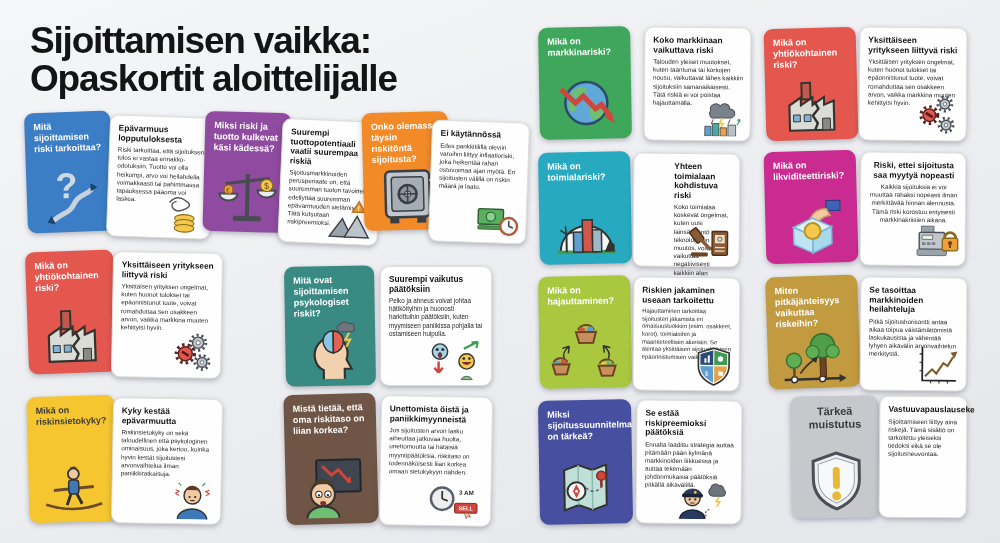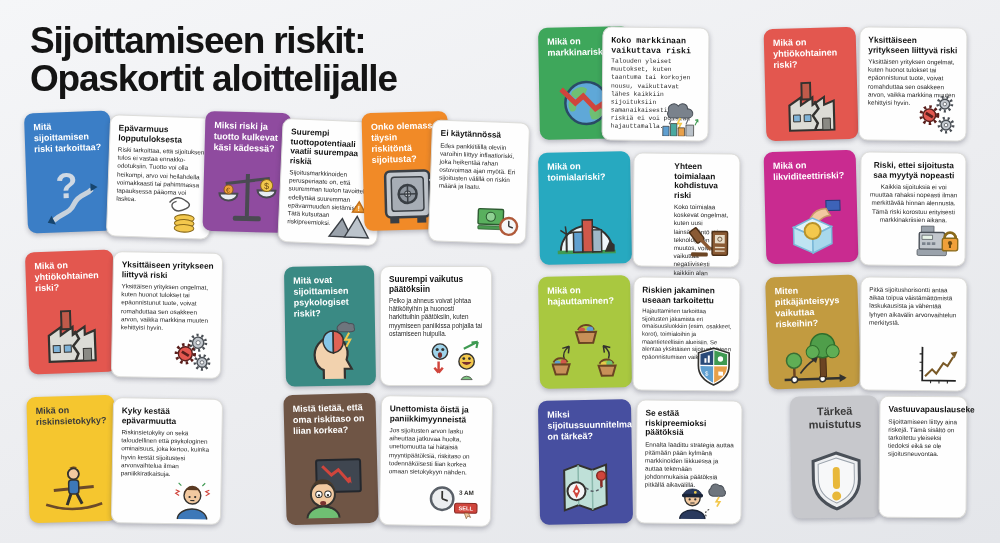--- a/index.html
+++ b/index.html
@@ -20,21 +20,21 @@
   .aicon.wide{width:64px;}
   .qdark .qtext{color:#3a3a3a;text-align:center;font-size:11px;}
   svg{display:block;width:100%;height:100%;}
 </style>
 </head>
 <body>
 
 <div id="canvas">
 
   <div class="title">
-    <div>Sijoittamiseen riskit:</div>
+    <div>Sijoittamisen vaikka:</div>
     <div>Opaskortit aloittelijalle</div>
   </div>
 
   <div class="card qcard" style="left: 26px; top: 112px; width: 86px; height: 120px; transform: rotate(-2deg); background: rgb(59, 126, 198);">
     <div class="qtext">Mitä sijoittamisen riski tarkoittaa?</div>
     <div class="qicon">
       <svg viewBox="0 0 60 62">
           <text x="15" y="34" font-size="36" font-weight="bold" fill="#cfd9e4">?</text>
           <path d="M12 56 C22 48 28 50 33 40 C38 30 46 32 51 26" stroke="#c8d2dc" stroke-width="5" fill="none"></path>
           <path d="M50 20 l7 4 -7 4 z" fill="#17456e"></path>
@@ -256,21 +256,21 @@
       <svg viewBox="0 0 60 58">
           <circle cx="30" cy="28" r="21" fill="#5fa8d8" stroke="#2a4a66" stroke-width="2.5"></circle>
           <path d="M16 16 q9 -7 15 -2 q-2 9 -11 9 q-7 -2 -4 -7 Z" fill="#6fbf73"></path>
           <path d="M35 31 q11 -4 13 5 q-5 11 -13 8 q-4 -8 0 -13 Z" fill="#6fbf73"></path>
           <path d="M14 24 q-4 6 0 12 q6 2 6 -6 q0 -6 -6 -6 Z" fill="#6fbf73"></path>
           <path d="M5 14 L19 28 L27 21 L39 34 L45 30 L52 39" stroke="#d0453c" stroke-width="5" fill="none"></path>
           <path d="M48 42 l10 7 -3 -12 z" fill="#d0453c"></path>
         </svg>
     </div>
   </div>
-  <div class="card acard" style="left:602px;top:27px;width:107px;height:114px;transform:rotate(0.5deg);font-family:Liberation Mono, monospace;">
+  <div class="card acard" style="left:644px;top:27px;width:107px;height:114px;transform:rotate(0.5deg);">
     <div class="atitle">Koko markkinaan vaikuttava riski</div>
     <div class="abody">Talouden yleiset muutokset, kuten taantuma tai korkojen nousu, vaikuttavat lähes kaikkiin sijoituksiin samanaikaisesti. Tätä riskiä ei voi poistaa hajauttamalla.</div>
     <div class="aicon">
       <svg viewBox="0 0 60 60">
           <path d="M14 24 a8 8 0 0 1 14 -7 a7 7 0 0 1 13 4 a6 6 0 0 1 2 13 h-27 a7 7 0 0 1 -2 -10" fill="#7a828c" stroke="#4a5058" stroke-width="1.5"></path>
           <path d="M31 34 l-4 8 h5 l-4 8" stroke="#f3c84d" stroke-width="2.5" fill="none"></path>
           <g stroke="#5a6068" stroke-width="1.5">
             <line x1="18" y1="36" x2="15" y2="43"></line>
             <line x1="42" y1="36" x2="39" y2="43"></line>
           </g>
@@ -450,20 +450,21 @@
           <rect x="40" y="28" width="6" height="20" fill="#6b4423" stroke="#4a2e16"></rect>
           <circle cx="43" cy="17" r="12" fill="#4f9e4a" stroke="#2f6e2c" stroke-width="1.5"></circle>
           <circle cx="33" cy="23" r="6.5" fill="#5fae55" stroke="#2f6e2c"></circle>
           <circle cx="53" cy="23" r="6.5" fill="#5fae55" stroke="#2f6e2c"></circle>
           <path d="M20 44 q7 -9 14 -13" stroke="#33322f" stroke-width="1.6" fill="none"></path>
           <path d="M36 34 l2 -6 -7 2 z" fill="#33322f"></path>
         </svg>
     </div>
   </div>
   <div class="card acard" style="left:860px;top:277px;width:107px;height:114px;transform:rotate(0.5deg);">
+    <div class="atitle">Se tasoittaa markkinoiden heilahteluja</div>
     <div class="abody">Pitkä sijoitushorisontti antaa aikaa toipua väistämättömistä laskukausista ja vähentää lyhyen aikavälin arvonvaihtelun merkitystä.</div>
     <div class="aicon">
       <svg viewBox="0 0 60 60">
           <path d="M8 4 v48 h48" stroke="#222" stroke-width="2.5" fill="none"></path>
           <g stroke="#222" stroke-width="1.5">
             <line x1="4" y1="14" x2="8" y2="14"></line>
             <line x1="4" y1="26" x2="8" y2="26"></line>
             <line x1="4" y1="38" x2="8" y2="38"></line>
             <line x1="20" y1="52" x2="20" y2="56"></line>
             <line x1="32" y1="52" x2="32" y2="56"></line>

